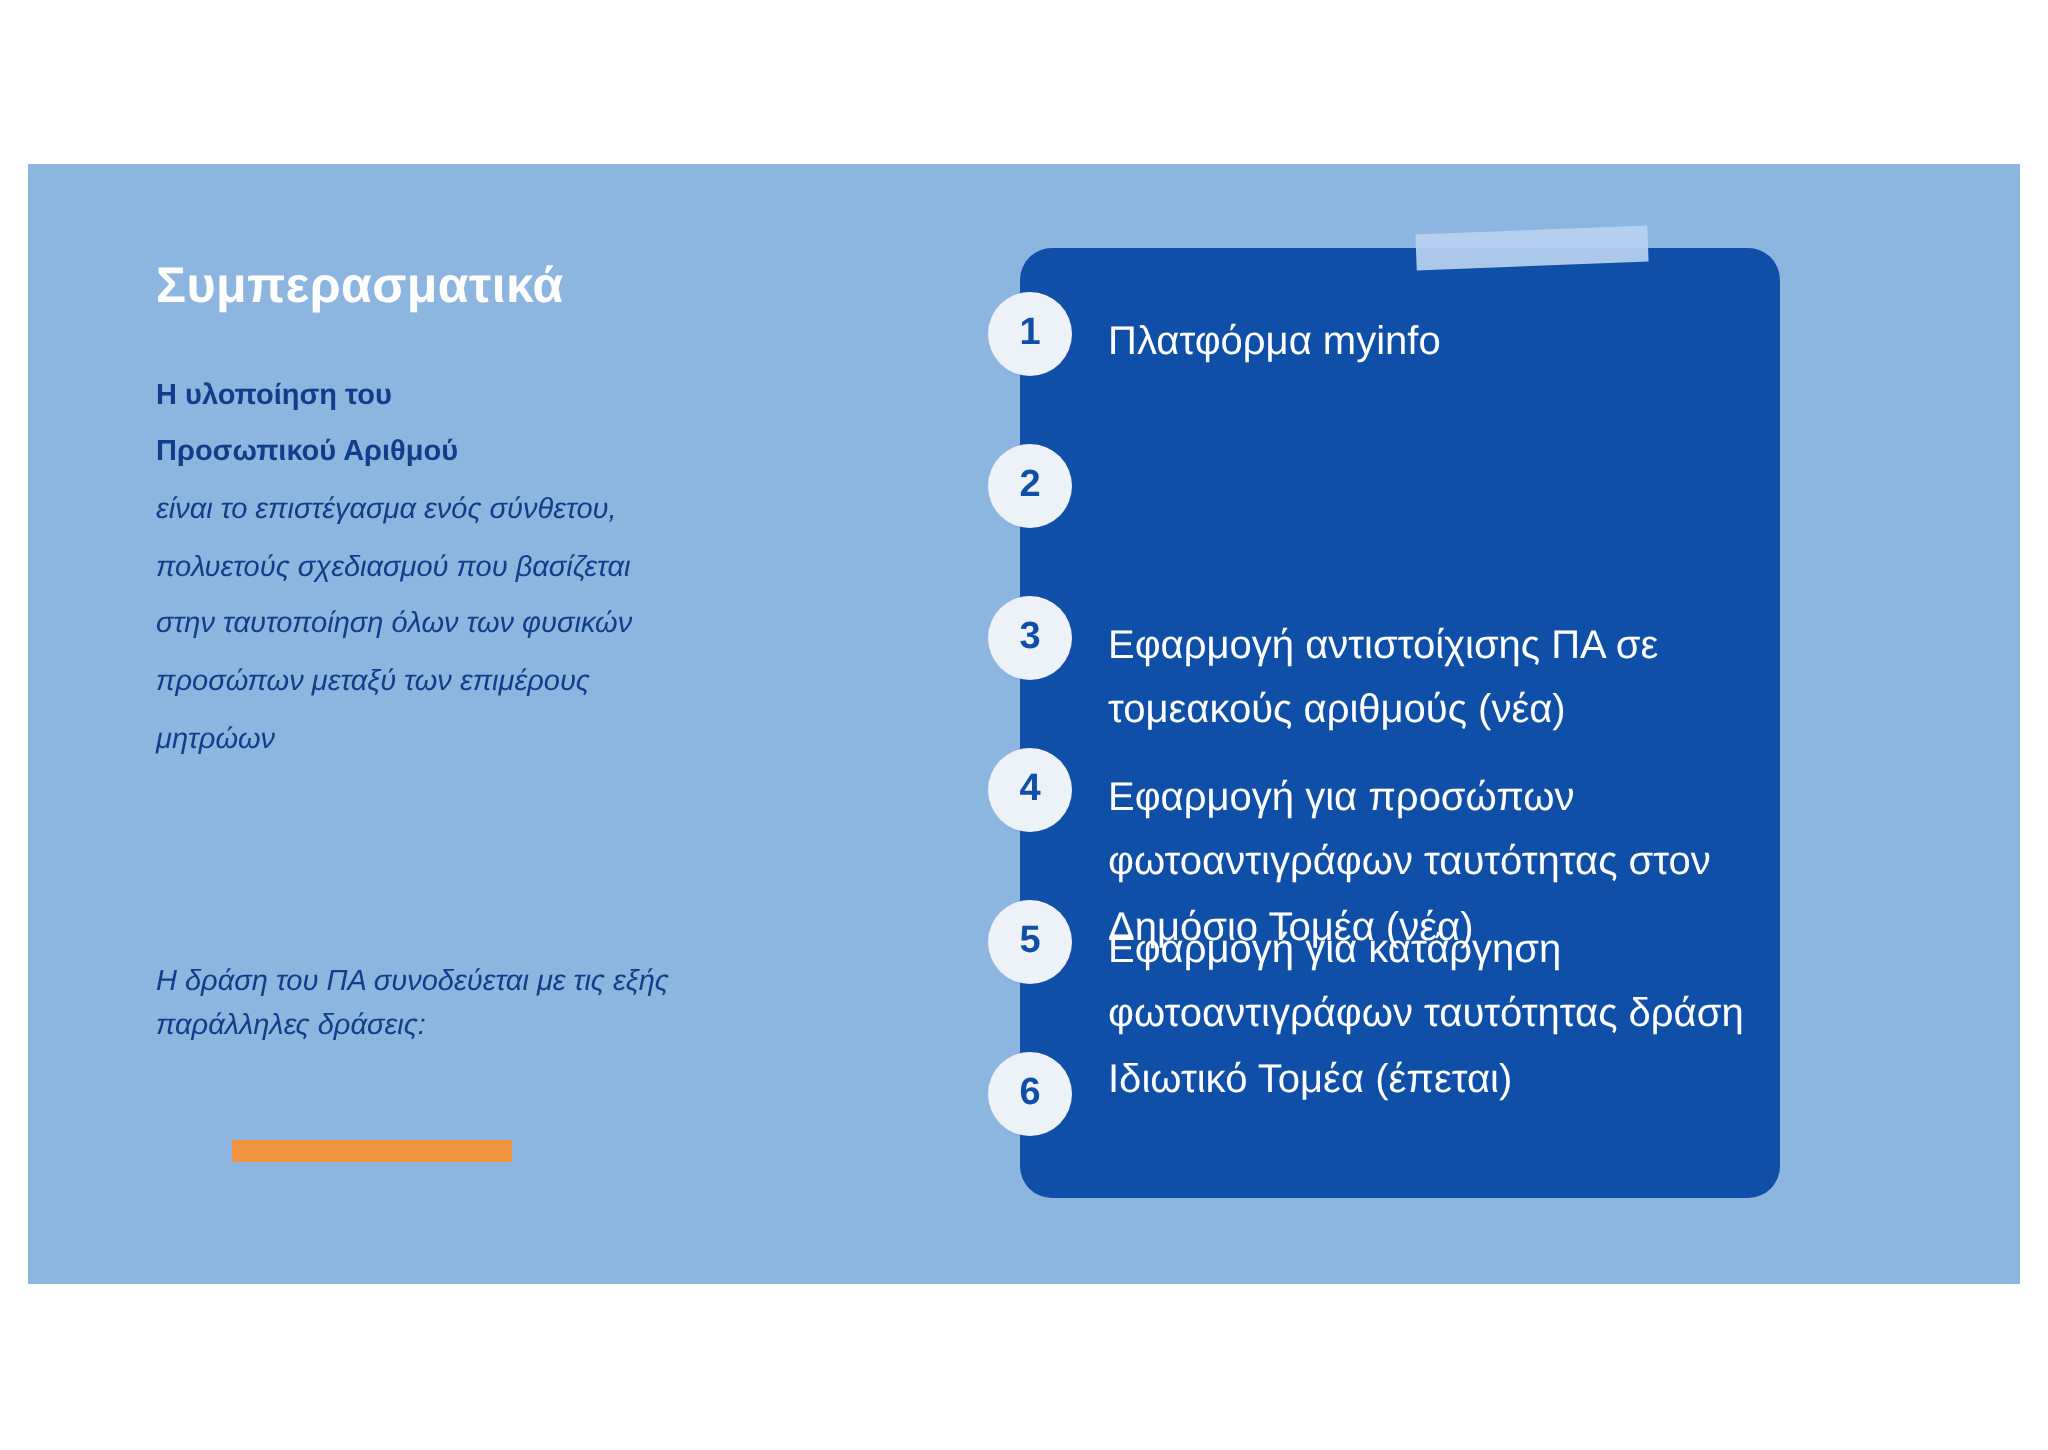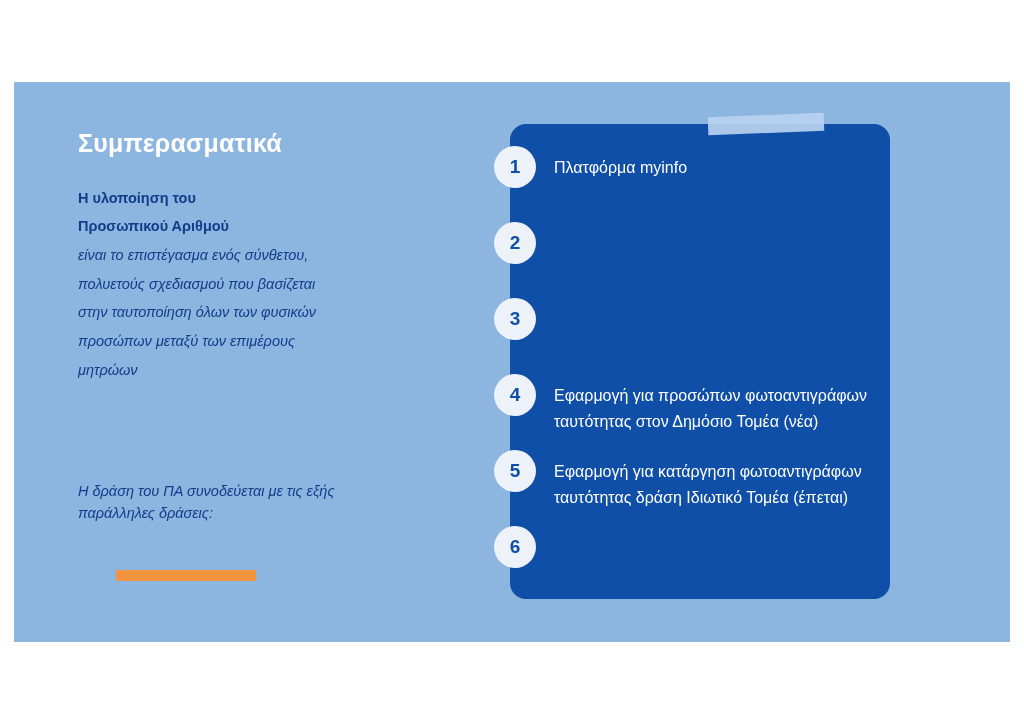--- a/index.html
+++ b/index.html
@@ -120,21 +120,21 @@
     font-size: 19px;
     font-weight: bold;
     display: flex;
     align-items: center;
     justify-content: center;
     margin-right: 18px;
   }
 
   .item-text {
     color: #ffffff;
-    font-size: 16px;
+    font-size: 20px;
     line-height: 1.62;
     padding-top: 9px;
     max-width: 330px;
   }
 </style>
 </head>
 <body>
 
 <div id="slide">
 
@@ -160,20 +160,21 @@
     <div id="list">
         <div class="list-item" style="top: 22px;">
           <div class="bullet-num">1</div>
           <div class="item-text">Πλατφόρμα myinfo</div>
         </div>
         <div class="list-item" style="top: 98px;">
           <div class="bullet-num">2</div>
         </div>
         <div class="list-item" style="top: 174px;">
           <div class="bullet-num">3</div>
+          <div class="item-text">Εφαρμογή αντιστοίχισης ΠΑ σε τομεακούς αριθμούς (νέα)</div>
         </div>
         <div class="list-item" style="top: 250px;">
           <div class="bullet-num">4</div>
           <div class="item-text">Εφαρμογή για προσώπων φωτοαντιγράφων ταυτότητας στον Δημόσιο Τομέα (νέα)</div>
         </div>
         <div class="list-item" style="top: 326px;">
           <div class="bullet-num">5</div>
           <div class="item-text">Εφαρμογή για κατάργηση φωτοαντιγράφων ταυτότητας δράση Ιδιωτικό Τομέα (έπεται)</div>
         </div>
         <div class="list-item" style="top: 402px;">

